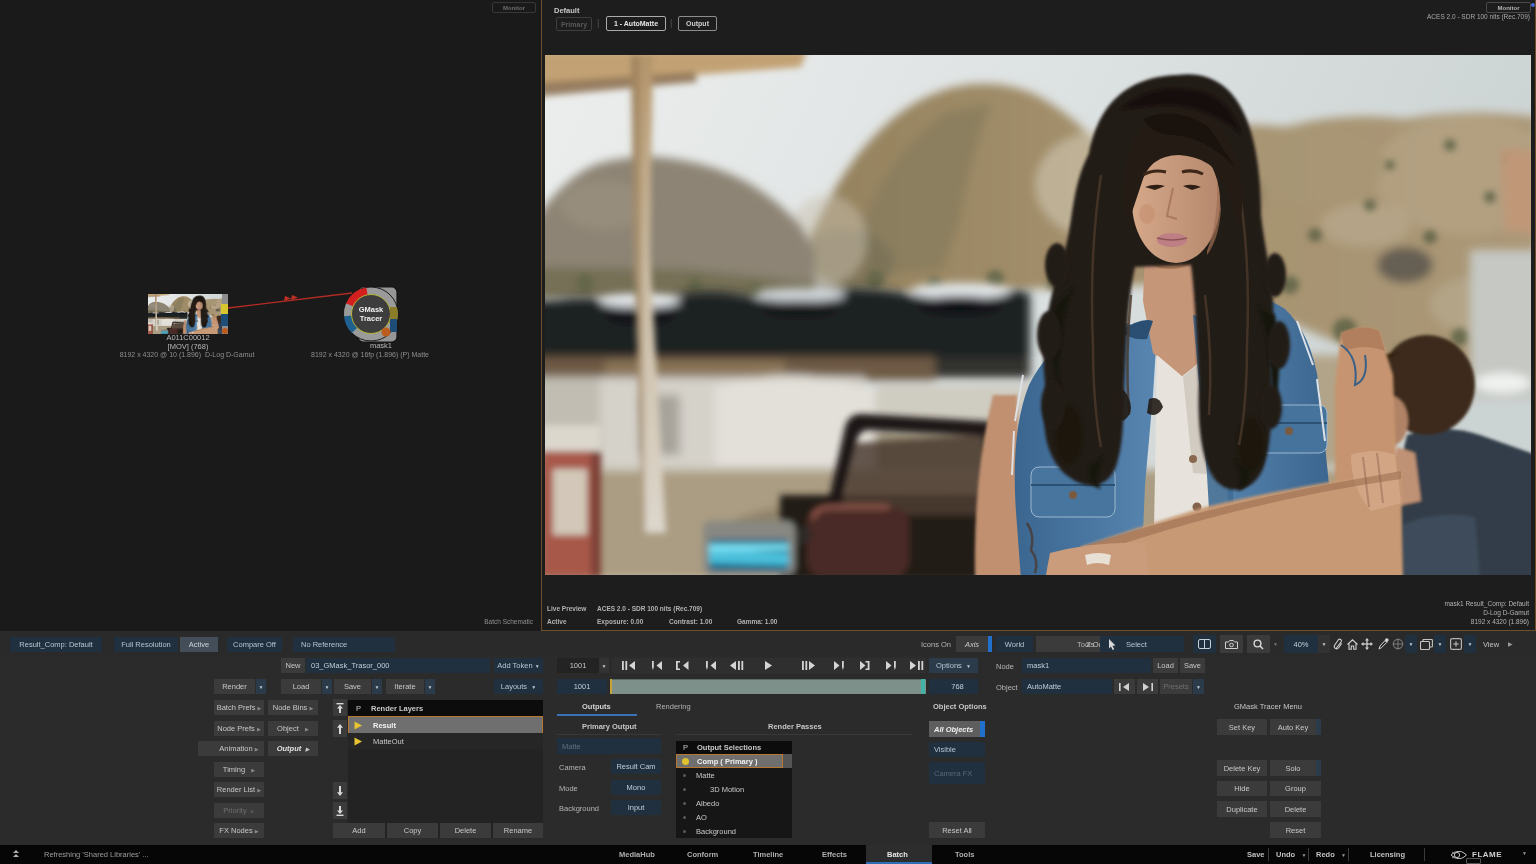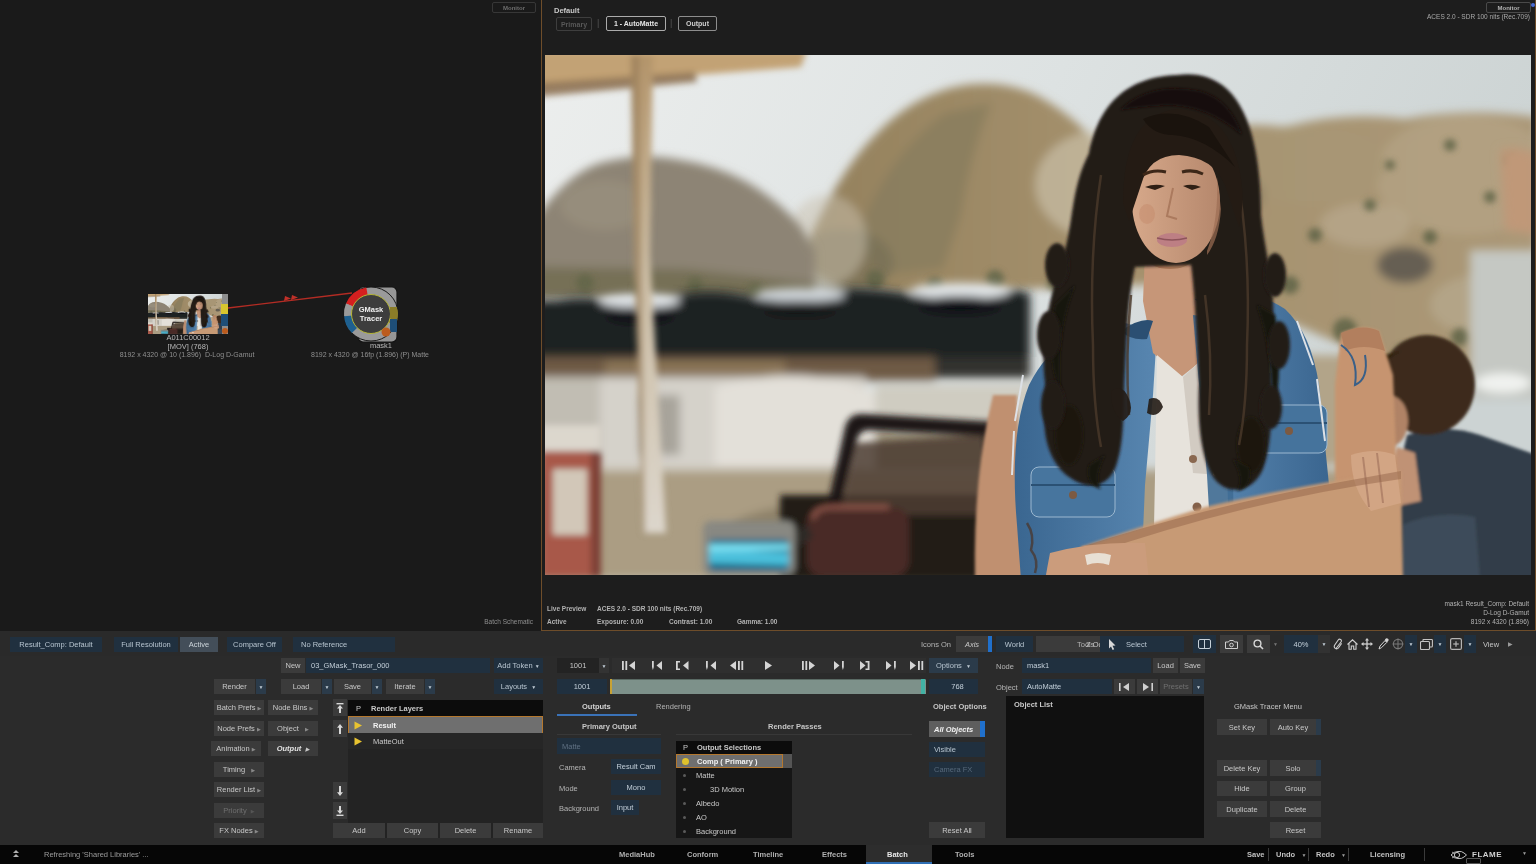--- a/index.html
+++ b/index.html
@@ -544,21 +544,21 @@
           <rect x="9.4" y="0" width="1.6" height="8"></rect>
         </svg>
       </div>
     <div class="ab btn dim" style="left:1160px;top:23px;width:32px;height:15px;">Presets</div>
     <div class="ab nav fx" style="left:1193px;top:23px;width:11px;height:15px;background:#2b3b4a;">
         <span class="arr">▼</span>
       </div>
 
     <div class="ab btn" style="left:214px;top:44px;width:50px;height:15px;">Batch Prefs&nbsp;<span style="font-size:5px;color:#8a8a8a;">▶</span></div>
     <div class="ab btn" style="left:214px;top:65px;width:50px;height:15px;">Node Prefs&nbsp;<span style="font-size:5px;color:#8a8a8a;">▶</span></div>
-    <div class="ab btn" style="left:211px;top:85px;width:50px;height:15px;">Animation&nbsp;<span style="font-size:5px;color:#8a8a8a;">▶</span></div>
+    <div class="ab btn" style="left:198px;top:85px;width:50px;height:15px;padding-left:16px;">Animation&nbsp;<span style="font-size:5px;color:#8a8a8a;">▶</span></div>
     <div class="ab btn" style="left:214px;top:106px;width:50px;height:15px;">Timing&nbsp;&nbsp;&nbsp;<span style="font-size:5px;color:#8a8a8a;">▶</span></div>
     <div class="ab btn" style="left:214px;top:126px;width:50px;height:15px;">Render List&nbsp;<span style="font-size:5px;color:#8a8a8a;">▶</span></div>
     <div class="ab btn dim" style="left:214px;top:147px;width:50px;height:15px;">Priority&nbsp;&nbsp;<span style="font-size:5px;color:#555;">▶</span></div>
     <div class="ab btn" style="left:214px;top:167px;width:50px;height:15px;justify-content:center;">FX Nodes&nbsp;<span style="font-size:5px;color:#8a8a8a;">▶</span></div>
     <div class="ab btn" style="left:268px;top:44px;width:50px;height:15px;">Node Bins&nbsp;<span style="font-size:5px;color:#8a8a8a;">▶</span></div>
     <div class="ab btn" style="left:268px;top:65px;width:50px;height:15px;">Object&nbsp;&nbsp;&nbsp;<span style="font-size:5px;color:#8a8a8a;">▶</span></div>
     <div class="ab btn" style="left:268px;top:85px;width:50px;height:15px;font-style:italic;font-weight:bold;color:#e2e2e2;">Output&nbsp;&nbsp;<span style="font-size:5px;color:#c8c8c8;">▶</span></div>
 
     <div class="ab btn fx" style="left:333px;top:43px;width:14px;height:17px;">
         <svg width="8" height="10" viewBox="0 0 8 10" fill="#d8d8d8">
@@ -609,21 +609,21 @@
     <div class="ab" style="left:557px;top:58px;width:80px;height:2px;background:#3a72b8;"></div>
     <div class="ab t" style="left:656px;top:46px;color:#b2b2b2;font-size:7.5px;">Rendering</div>
     <div class="ab t" style="left:582px;top:66px;color:#c6c6c6;font-size:7.5px;font-weight:bold;">Primary Output</div>
     <div class="ab" style="left:557px;top:78px;width:104px;height:1px;background:#383838;"></div>
     <div class="ab fld dim" style="left:557px;top:82px;width:104px;height:16px;color:#5f7082;">Matte</div>
     <div class="ab lbl t" style="left:559px;top:107px;">Camera</div>
     <div class="ab fld" style="left:611px;top:103px;width:50px;height:15px;justify-content:center;padding-left:0;">Result Cam</div>
     <div class="ab lbl t" style="left:559px;top:128px;">Mode</div>
     <div class="ab fld" style="left:611px;top:124px;width:50px;height:15px;justify-content:center;padding-left:0;">Mono</div>
     <div class="ab lbl t" style="left:559px;top:148px;">Background</div>
-    <div class="ab fld" style="left:611px;top:144px;width:28px;height:15px;justify-content:center;padding-left:0;">Input</div>
+    <div class="ab fld" style="left:611px;top:144px;width:50px;height:15px;justify-content:center;padding-left:0;">Input</div>
     <div class="ab t" style="left:768px;top:66px;color:#c6c6c6;font-size:7.5px;font-weight:bold;">Render Passes</div>
     <div class="ab" style="left:676px;top:78px;width:236px;height:1px;background:#383838;"></div>
 
     <div class="ab" style="left:676px;top:85px;width:116px;height:97px;background:#161616;"></div>
     <div class="ab" style="left:676px;top:85px;width:116px;height:13px;background:#0c0c0c;color:#c9c9c9;font-size:7.5px;display:flex;align-items:center;">
         <span style="margin-left:7px;">P</span>
         <span style="margin-left:9px;font-weight:bold;">Output Selections</span>
       </div>
     <div class="ab" style="left:676px;top:98px;width:107px;height:14px;background:#6f6f6f;border:1px solid #b5782e;box-sizing:border-box;display:flex;align-items:center;">
       <span style="margin-left:5px;width:7px;height:7px;border-radius:50%;background:#e0c22c;"></span>
@@ -652,28 +652,25 @@
       </div>
 
     <div class="ab t" style="left:933px;top:46px;color:#c6c6c6;font-size:7.5px;font-weight:bold;">Object Options</div>
     <div class="ab" style="left:929px;top:65px;width:51px;height:16px;background:#5e5e5e;color:#f0f0f0;font-size:7.5px;font-weight:bold;font-style:italic;display:flex;align-items:center;">
         <span style="margin-left:5px;">All Objects</span>
       </div>
     <div class="ab" style="left:980px;top:65px;width:5px;height:16px;background:#2070cc;"></div>
     <div class="ab nav" style="left:929px;top:86px;width:56px;height:15px;justify-content:flex-start;">
         <span style="margin-left:5px;">Visible</span>
       </div>
-    <div class="ab nav" style="left:929px;top:106px;width:56px;height:15px;justify-content:flex-start;color:#56687a;">
+    <div class="ab nav" style="left:929px;top:106px;width:56px;height:22px;justify-content:flex-start;color:#56687a;">
         <span style="margin-left:5px;">Camera FX</span>
       </div>
     <div class="ab btn" style="left:929px;top:166px;width:56px;height:16px;">Reset All</div>
 
-    <div class="ab" style="left:1006px;top:40px;width:198px;height:142px;background:#101010;">
-      <span style="position:absolute;left:8px;top:4px;color:#c9c9c9;font-size:7.5px;font-weight:bold;">Object List</span>
-    </div>
 
     <div class="ab t" style="left:1234px;top:46px;color:#c6c6c6;font-size:7.5px;font-weight:normal;">GMask Tracer Menu</div>
     <div class="ab btn" style="left:1217px;top:63px;width:50px;height:16px;">Set Key</div>
     <div class="ab btn" style="left:1270px;top:63px;width:46px;height:16px;">Auto Key</div>
     <div class="ab" style="left:1316px;top:63px;width:5px;height:16px;background:#2b3b4a;"></div>
     <div class="ab btn" style="left:1217px;top:104px;width:50px;height:16px;">Delete Key</div>
     <div class="ab btn" style="left:1270px;top:104px;width:46px;height:16px;">Solo</div>
     <div class="ab" style="left:1316px;top:104px;width:5px;height:16px;background:#2b3b4a;"></div>
     <div class="ab btn" style="left:1217px;top:125px;width:50px;height:15px;">Hide</div>
     <div class="ab btn" style="left:1270px;top:125px;width:51px;height:15px;">Group</div>

